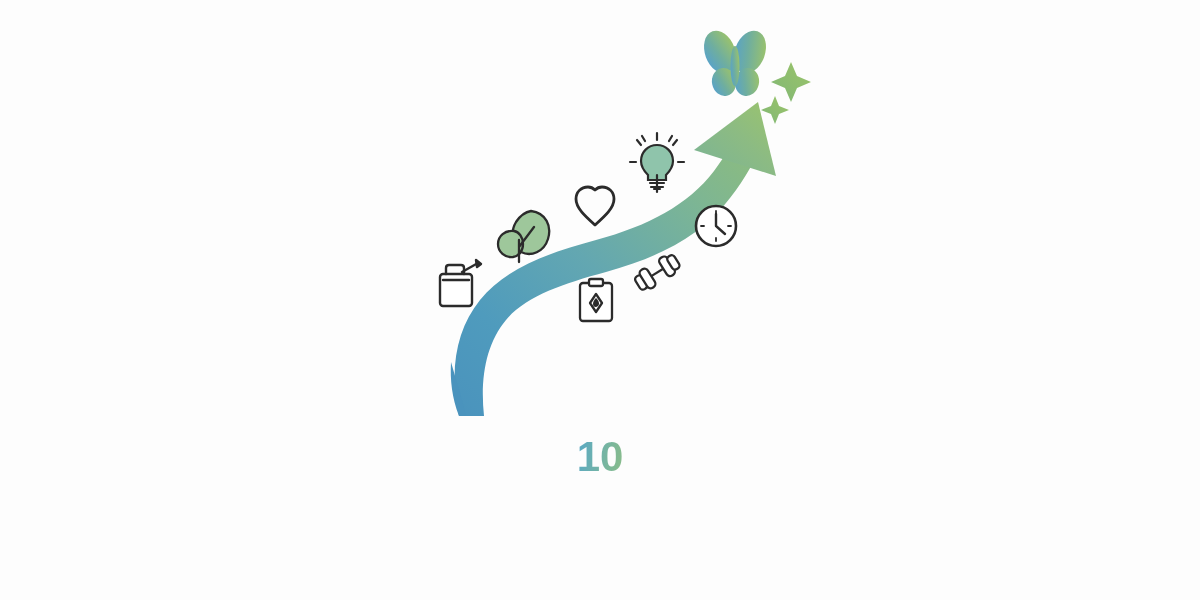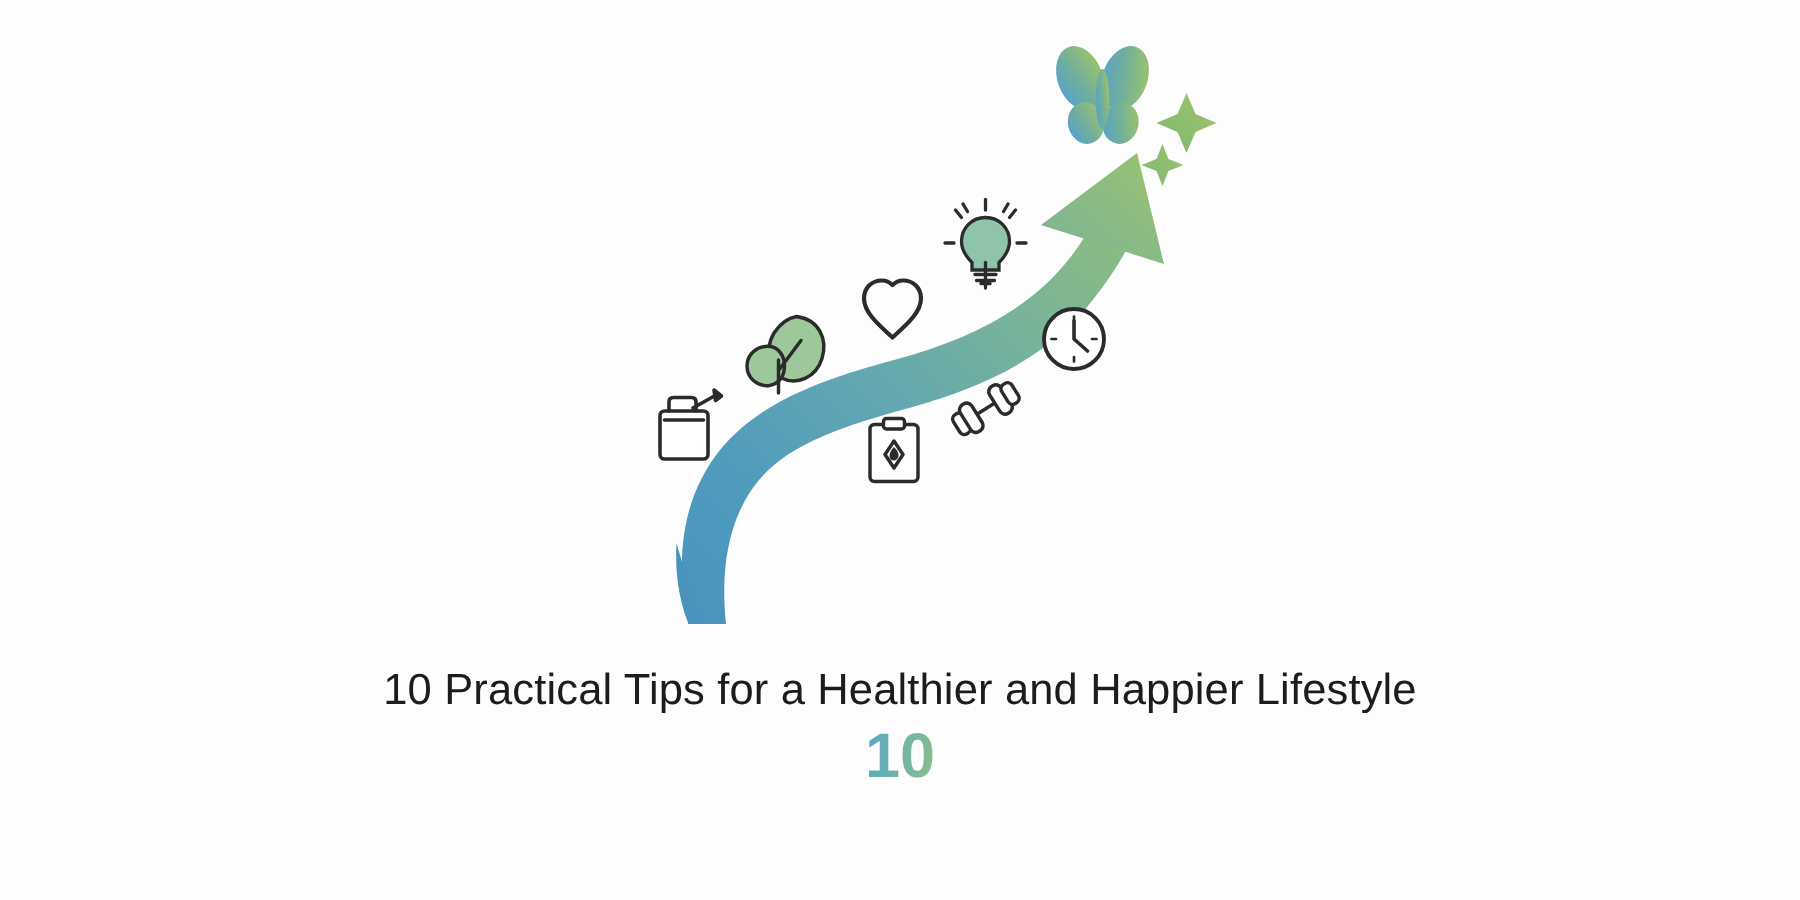--- a/index.html
+++ b/index.html
@@ -184,19 +184,18 @@
         <path d="M 716 211 L 716 214"></path>
         <path d="M 716 238 L 716 241"></path>
         <path d="M 701 226 L 704 226"></path>
         <path d="M 728 226 L 731 226"></path>
       </g>
       <path d="M 716 226 L 716 214 M 716 226 L 725 234" stroke="#2b2b2b" stroke-width="2.4" stroke-linecap="round" fill="none"></path>
     </g>
   </svg>
 
   <div id="text-block">
-    <h2 id="subtitle">10 Practical Tips for a Healthier and Happier Lifestyle</h2>
     <div>
       <span id="count-badge">10</span>
     </div>
   </div>
 
 </div>
 
 </body></html>

